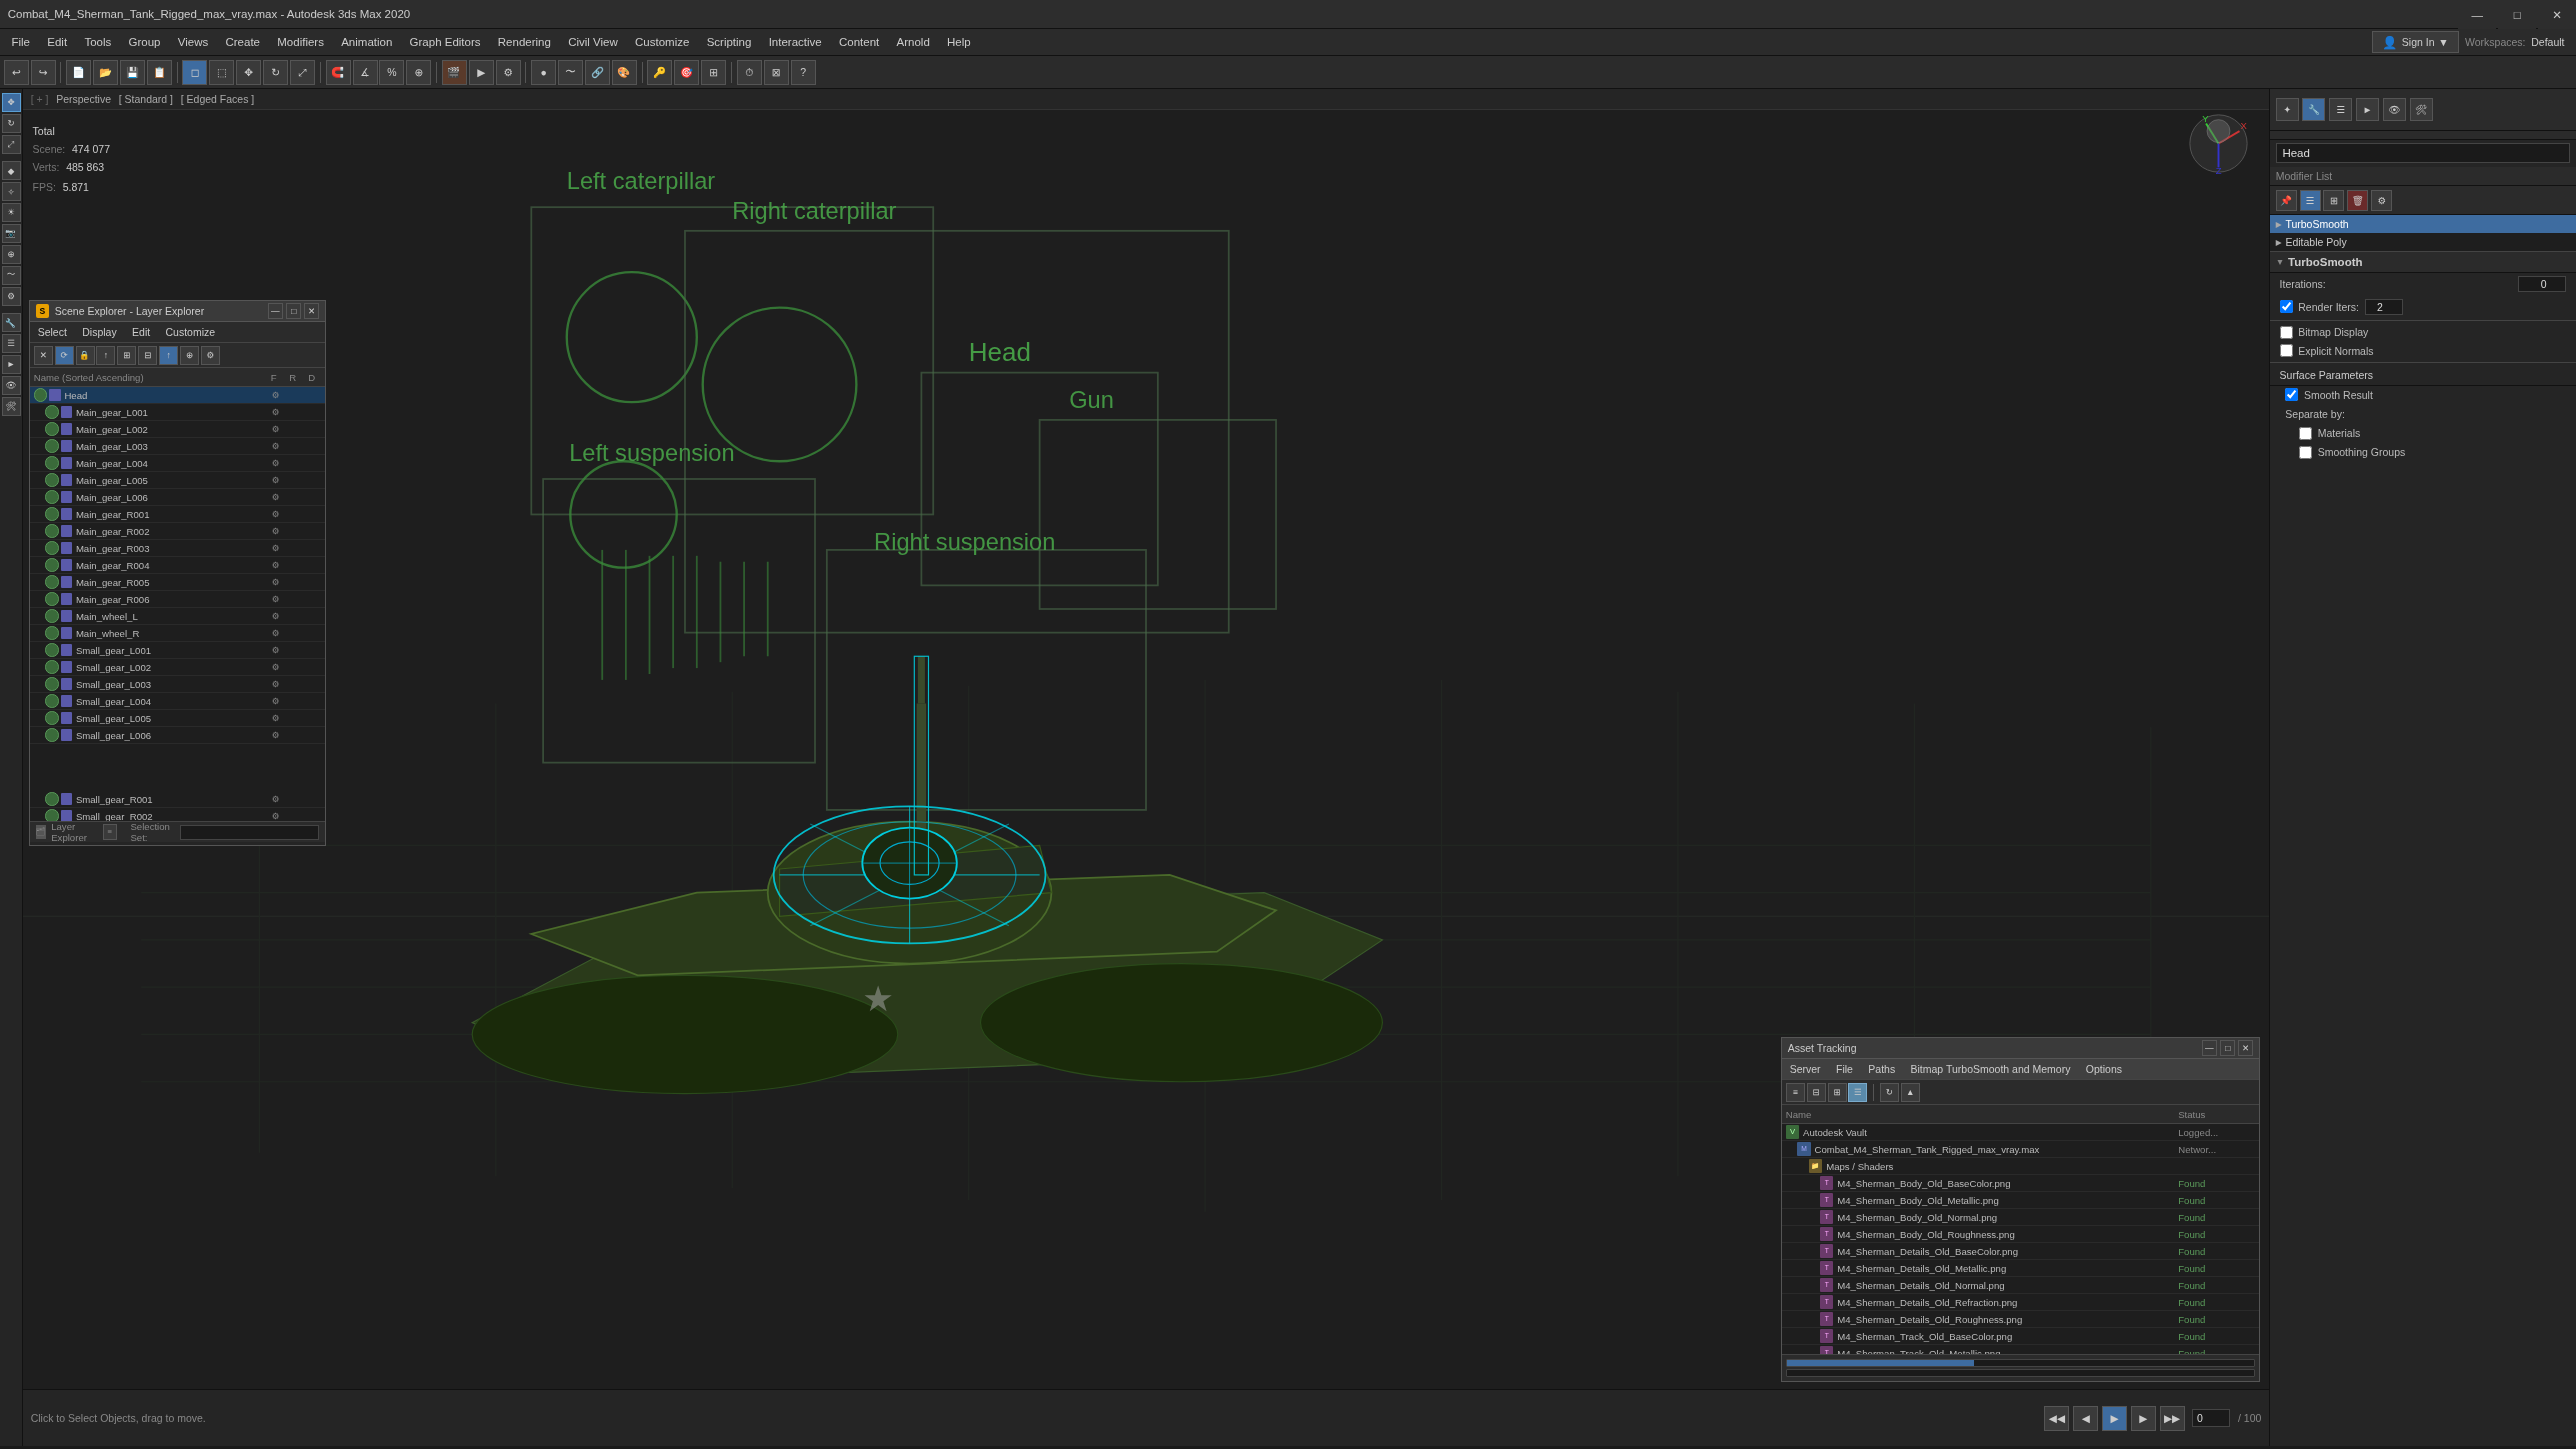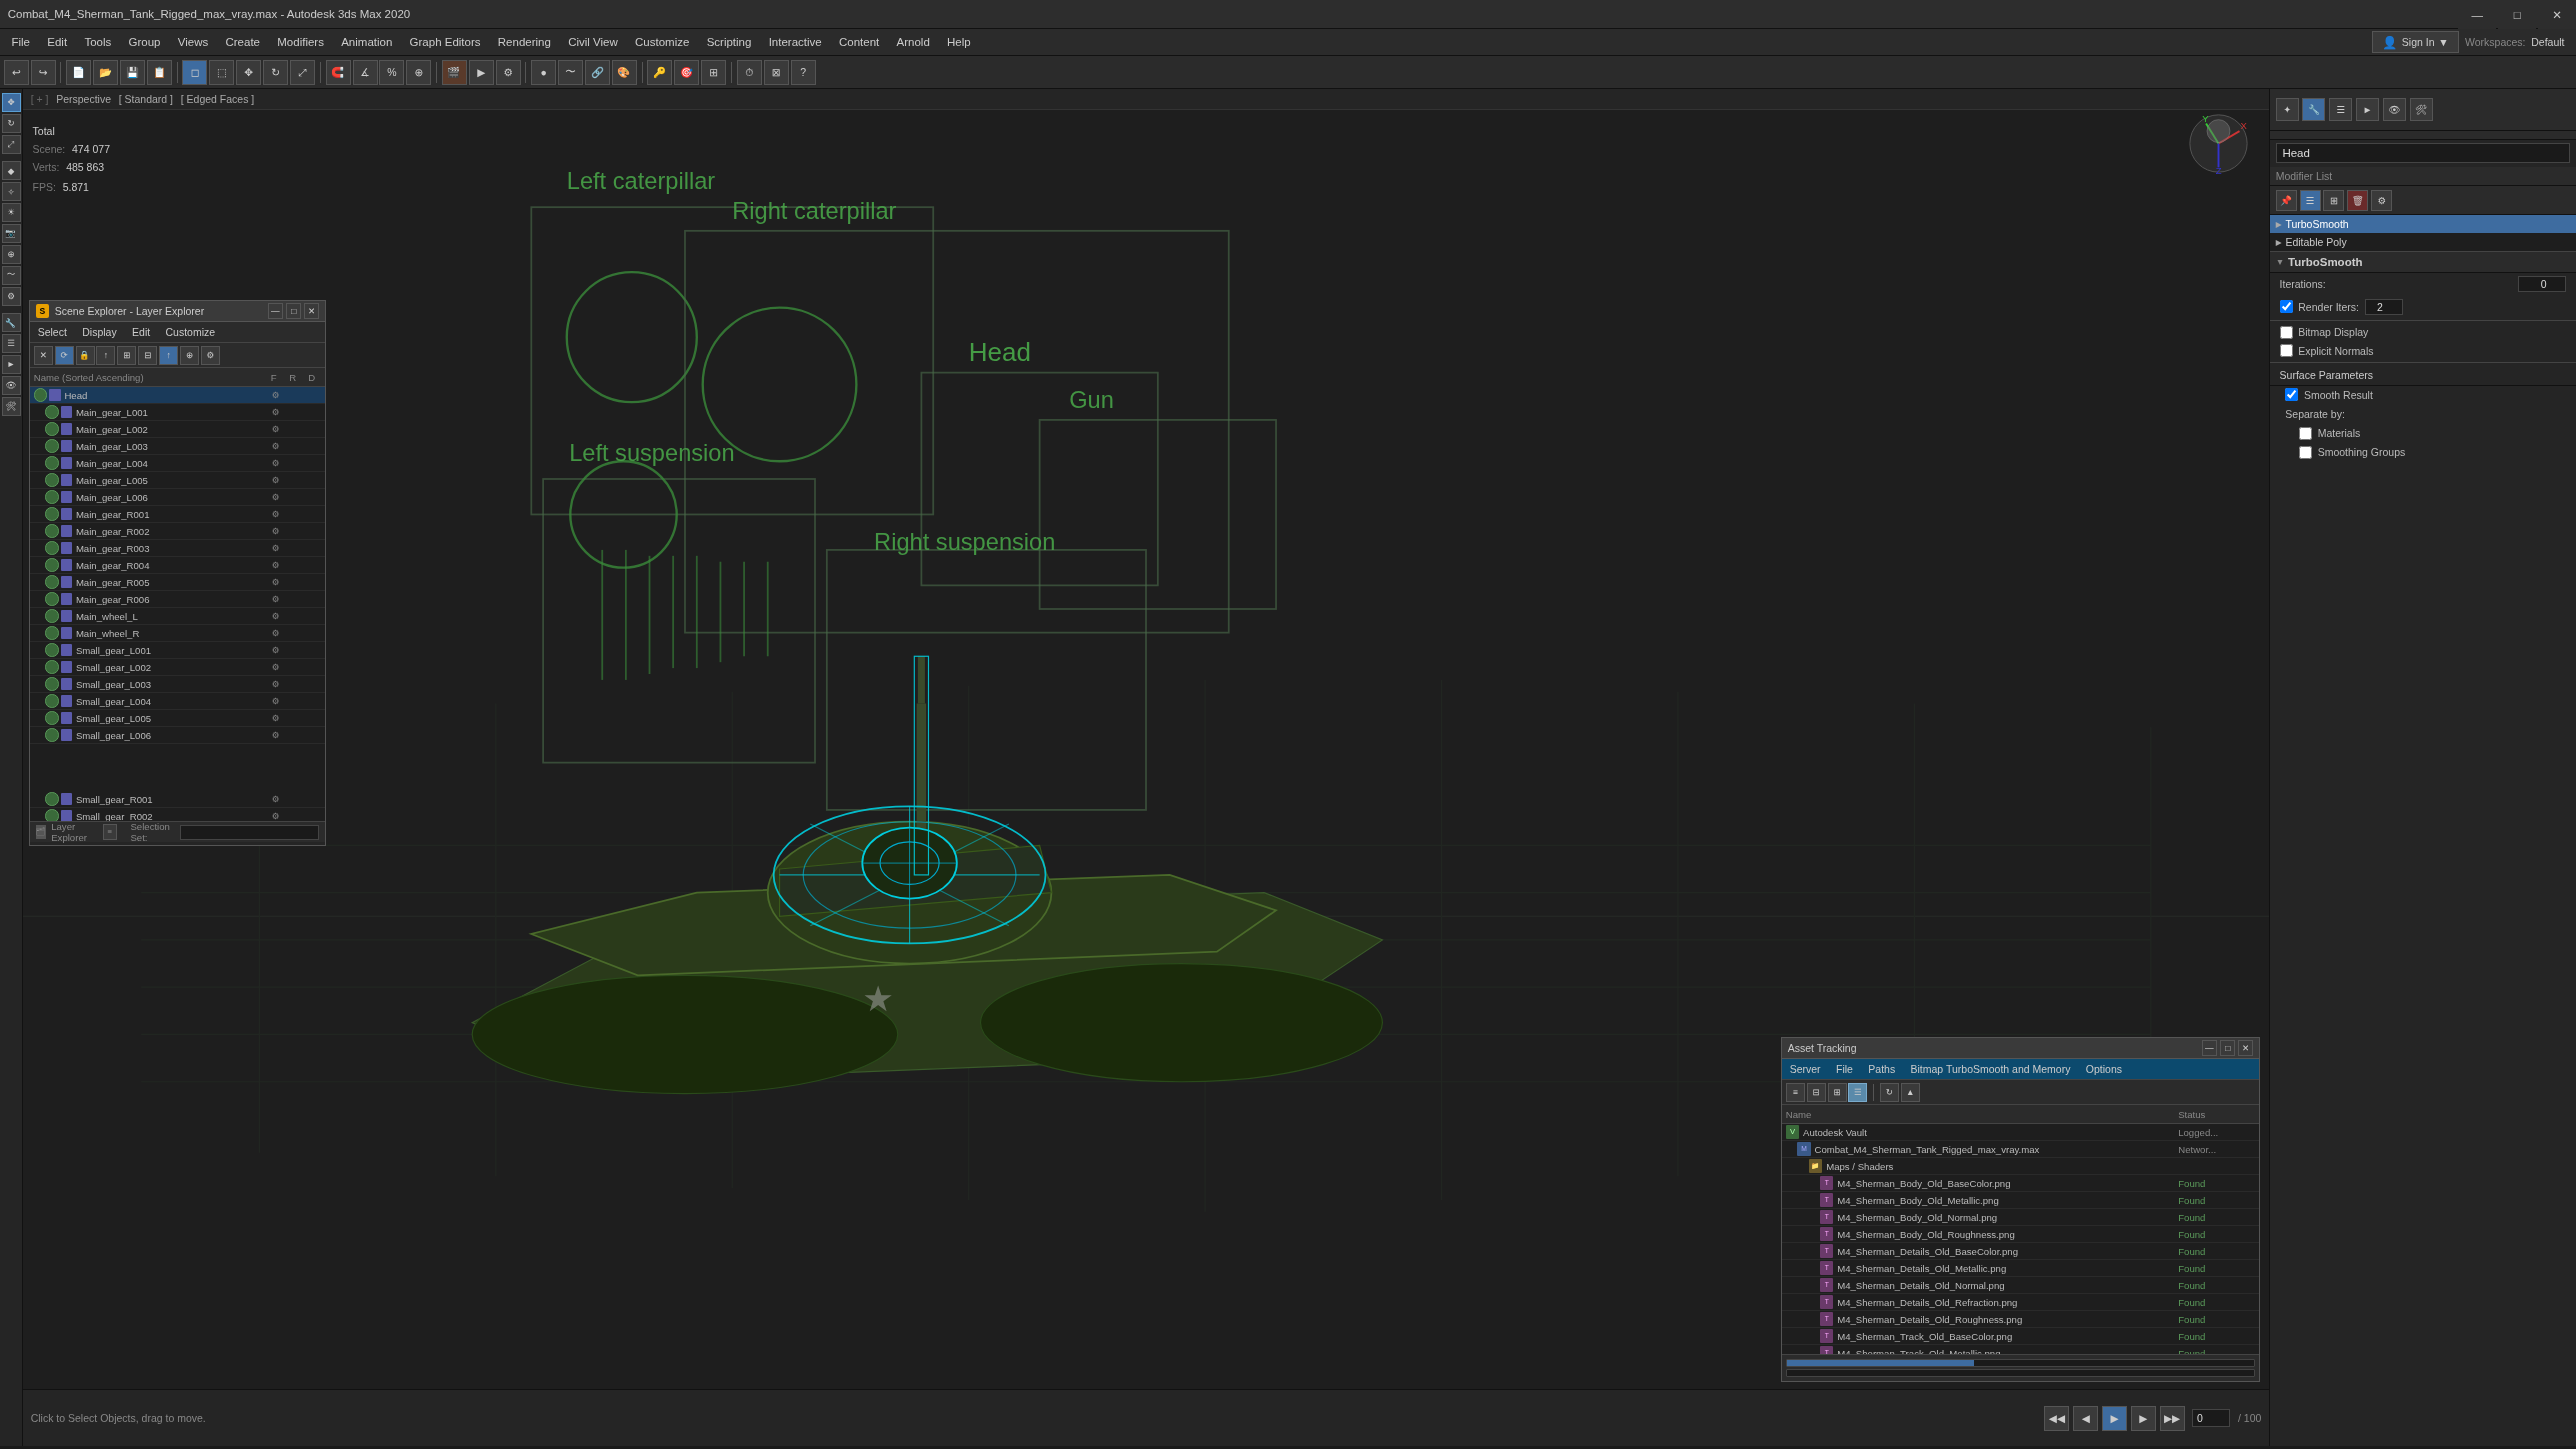--- a/index.html
+++ b/index.html
@@ -498,21 +498,21 @@
       font-size: 10.5px;
       color: #ccc;
       gap: 5.7px;
       border-bottom: 1px solid #555;
     }
     #at-title .at-title-text { flex: 1; }
     #at-title .at-controls { display: flex; gap: 2.9px; }
 
     #at-menu {
       height: 21px;
-      background: #0c4a6e;
+      background: #404040;
       display: flex;
       align-items: center;
       border-bottom: 1px solid #444;
     }
     .at-menu-item {
       padding: 1.9px 7.7px;
       font-size: 10.5px;
       color: #ccc;
       cursor: pointer;
     }

